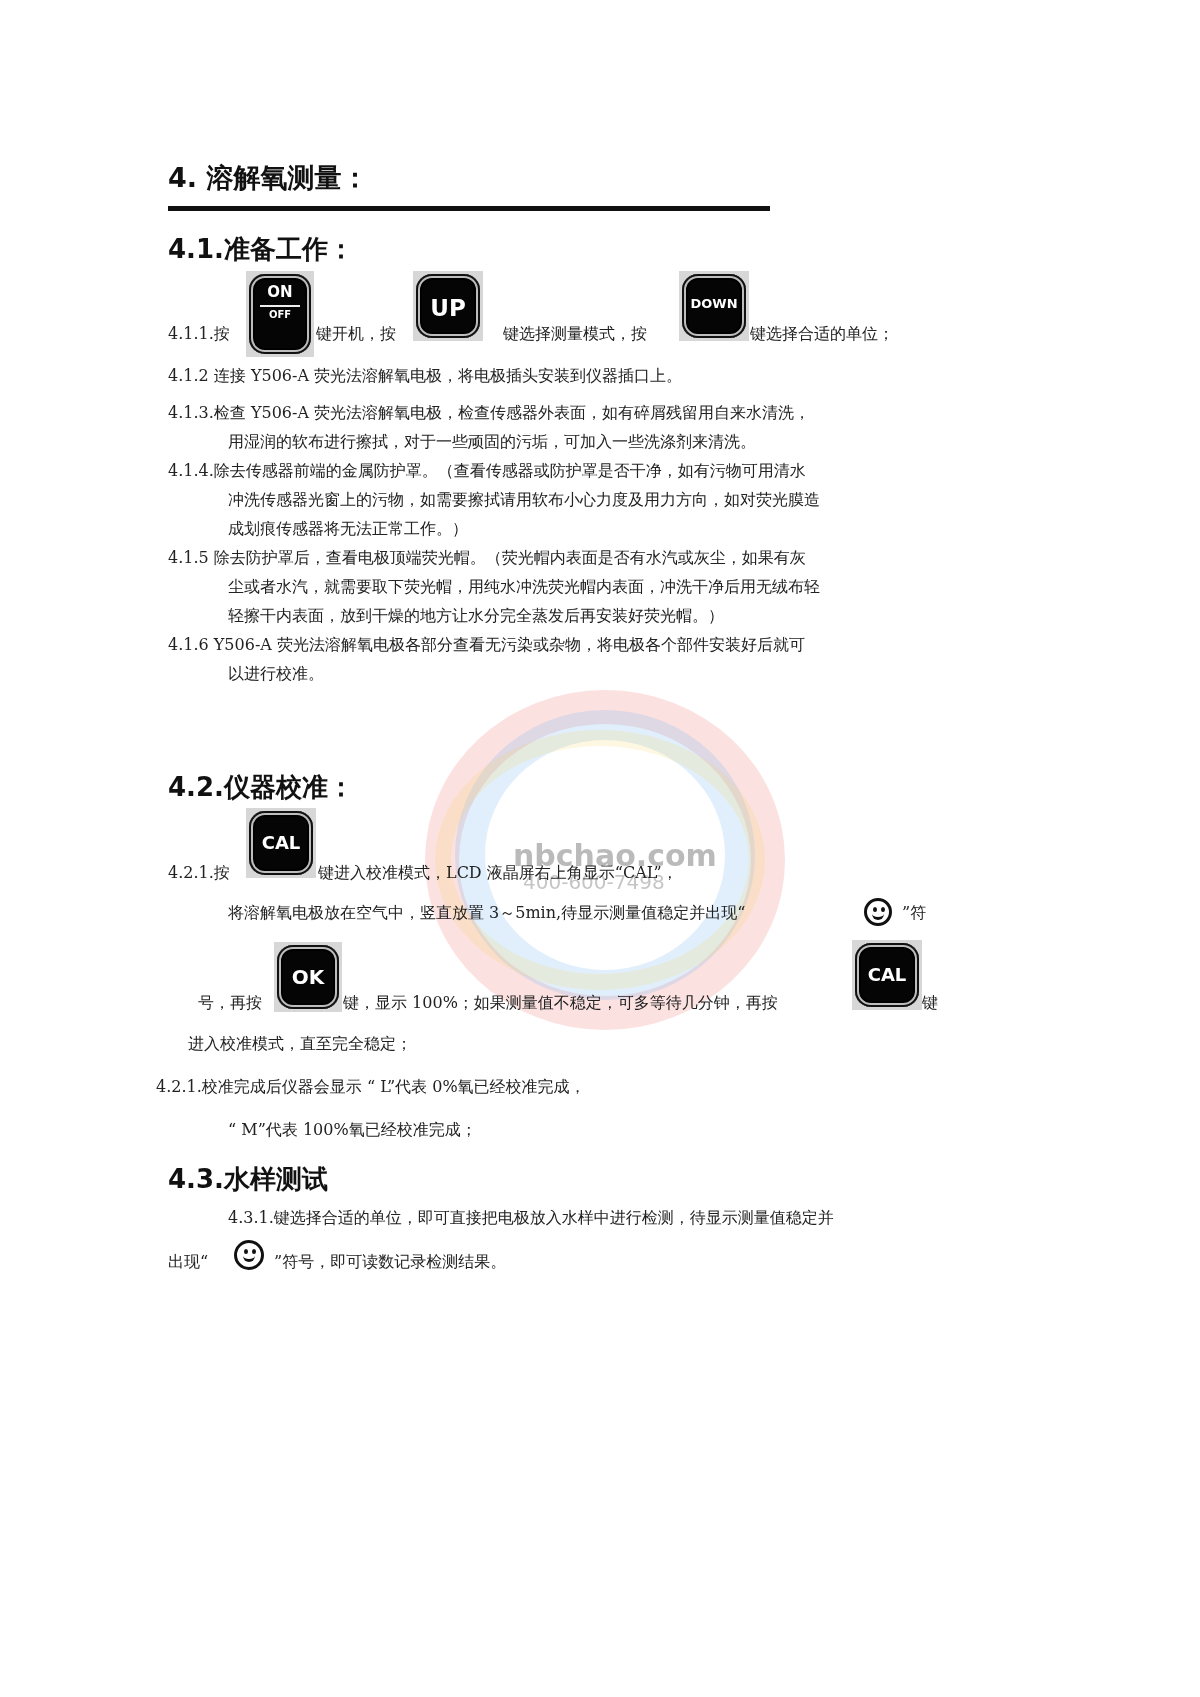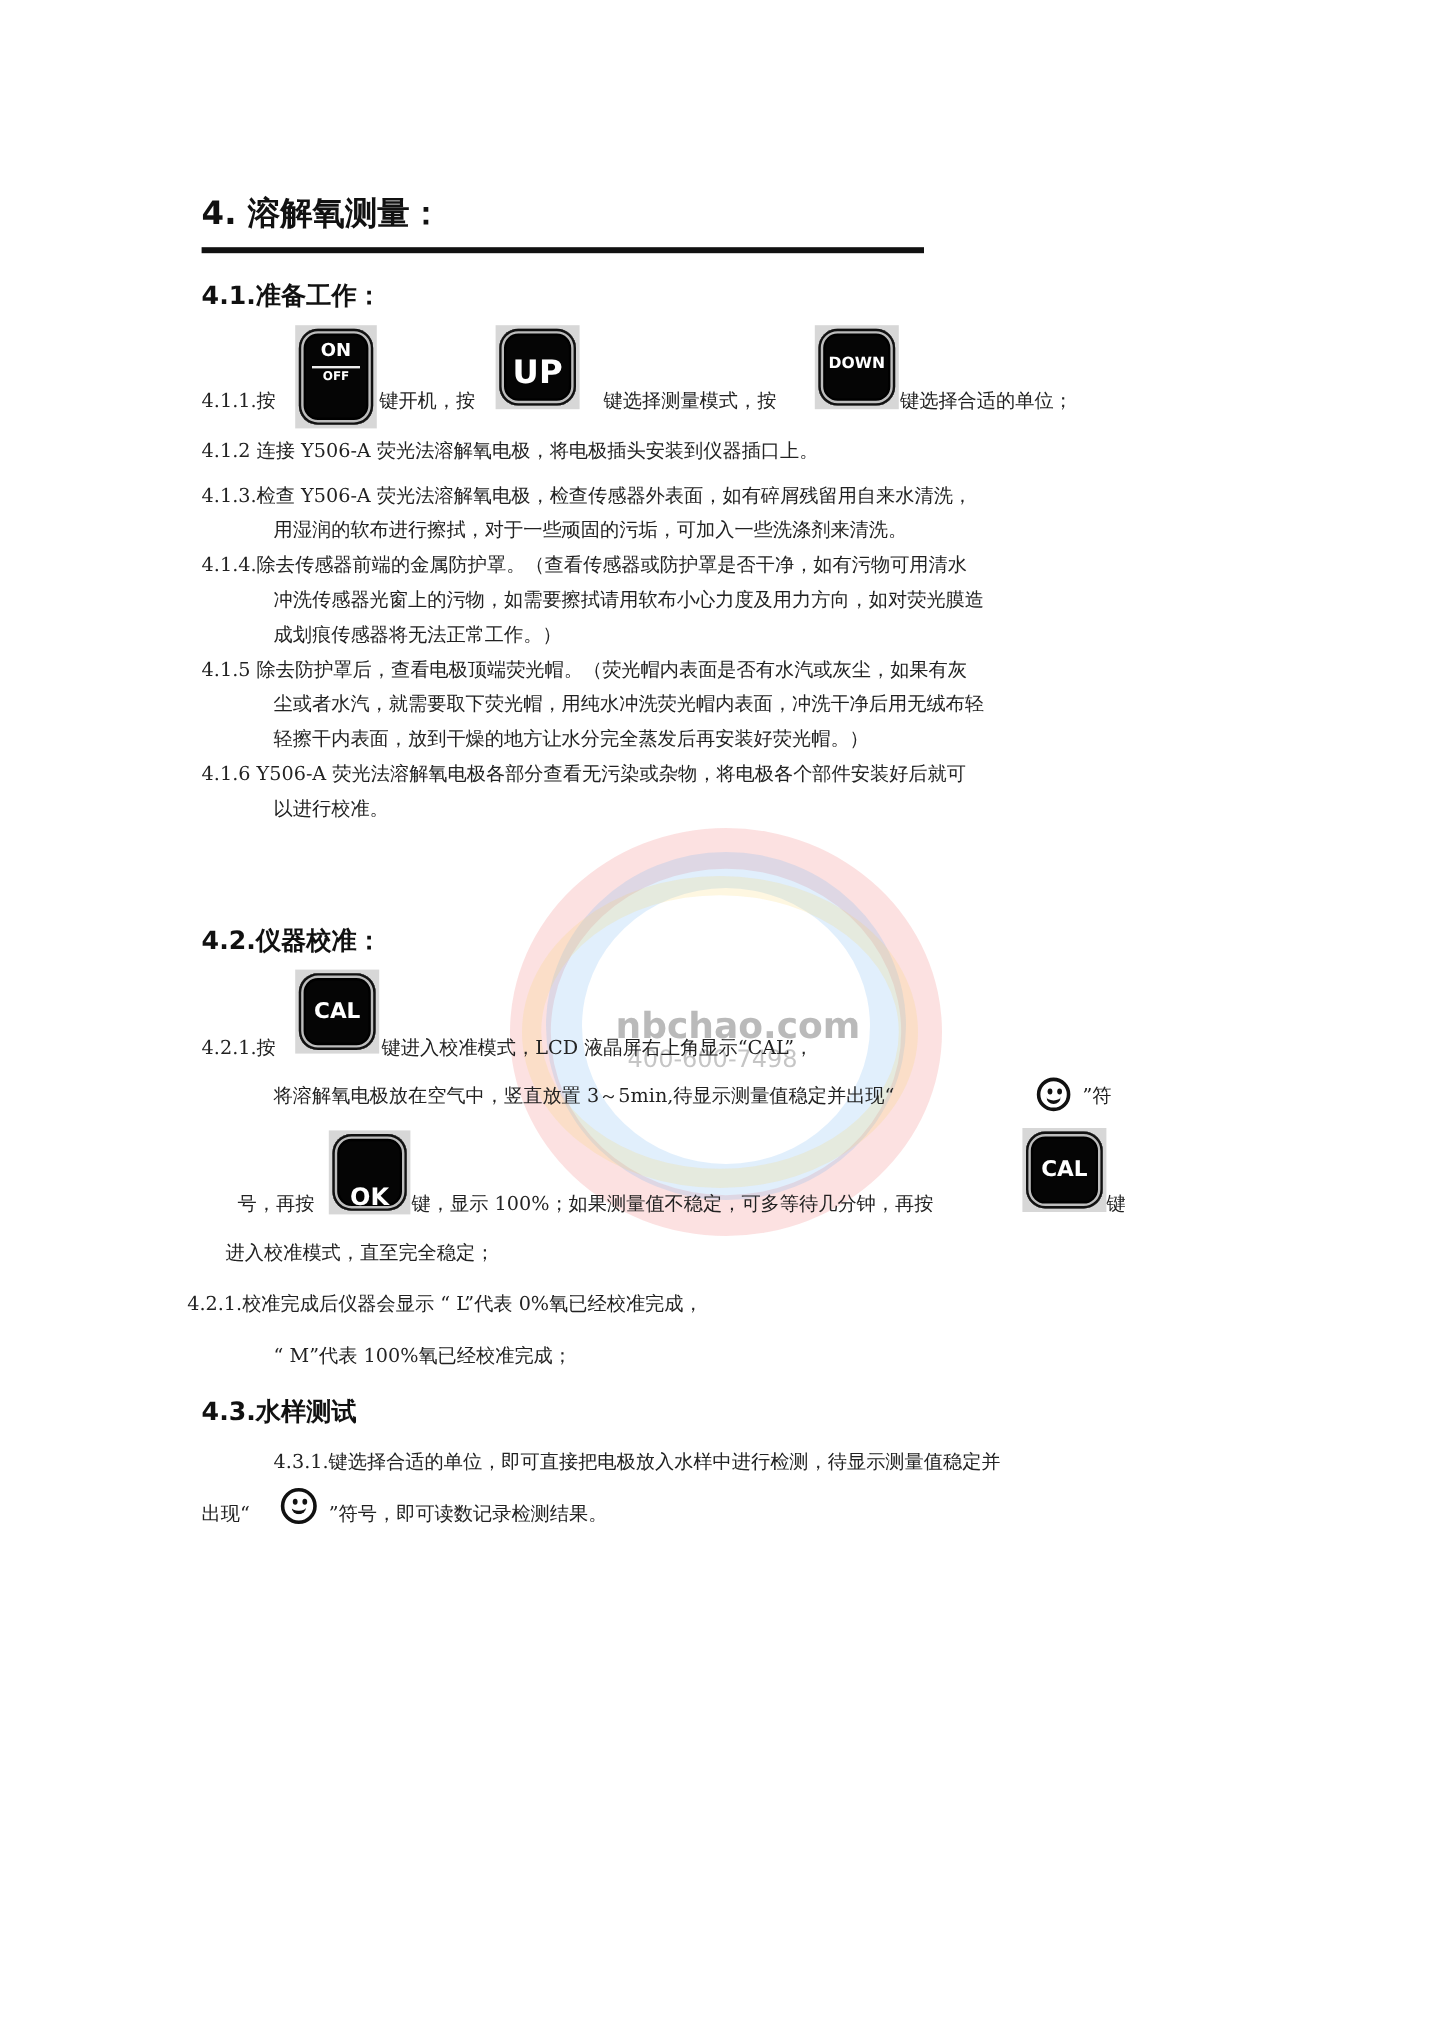--- a/index.html
+++ b/index.html
@@ -1,20 +1,20 @@
 <!DOCTYPE html>
 <html><head>
 <meta charset="utf-8">
 <style>
   html, body { margin:0; padding:0; background:#ffffff; }
   body { width:1200px; height:1697px; position:relative; overflow:hidden;
          font-family:"DejaVu Serif", "Liberation Serif", serif; color:#1a1a1a; }
   .abs { position:absolute; }
   .h1 { font-family:"DejaVu Sans", sans-serif; font-weight:bold; font-size:27px; letter-spacing:0px; color:#111; }
-  .h2 { font-family:"DejaVu Sans", sans-serif; font-weight:bold; font-size:21px; color:#111; }
+  .h2 { font-family:"DejaVu Sans", sans-serif; font-weight:bold; font-size:26px; color:#111; }
   .rule { background:#111; height:5px; }
   .txt { font-size:16px; line-height:24px; white-space:nowrap; color:#222; }
   .key { display:inline-block; position:absolute; background:#d7d7d7; }
   .key .inner { position:absolute; left:3px; top:3px; right:3px; bottom:3px; background:#050505;
                 border-radius:16px; box-shadow: inset 0 0 0 2px #111, inset 0 0 0 4px #bdbdbd, inset 0 0 0 6px #000; }
   .key .lbl { position:absolute; left:0; right:0; text-align:center; color:#fff;
               font-family:"DejaVu Sans", sans-serif; font-weight:bold; }
   .key .sep { position:absolute; left:14px; right:14px; height:2px; background:#eee; }
   .smile { position:absolute; width:28px; height:28px; border:3px solid #111; border-radius:50%; box-sizing:border-box; }
   .smile .eye { position:absolute; width:4px; height:5px; background:#111; border-radius:50%; top:6px; }
@@ -44,21 +44,21 @@
 <div class="abs txt" style="left:168px;top:322px;">4.1.1.按</div>
 <div class="key" style="left:246px;top:271px;width:68px;height:86px;">
   <div class="inner"></div>
   <div class="lbl" style="top:12px;font-size:15px;">ON</div>
   <div class="sep" style="top:34px;"></div>
   <div class="lbl" style="top:38px;font-size:10px;">OFF</div>
 </div>
 <div class="abs txt" style="left:316px;top:322px;">键开机，按</div>
 <div class="key" style="left:413px;top:271px;width:70px;height:70px;">
   <div class="inner"></div>
-  <div class="lbl" style="top:24px;font-size:27px;">UP</div>
+  <div class="lbl" style="top:24px;font-size:23px;">UP</div>
 </div>
 <div class="abs txt" style="left:503px;top:322px;">键选择测量模式，按</div>
 <div class="key" style="left:679px;top:271px;width:70px;height:70px;">
   <div class="inner"></div>
   <div class="lbl" style="top:25px;font-size:13px;">DOWN</div>
 </div>
 <div class="abs txt" style="left:750px;top:322px;">键选择合适的单位；</div>
 
 <div class="abs txt" style="left:168px;top:364px;">4.1.2 连接 Y506-A 荧光法溶解氧电极，将电极插头安装到仪器插口上。</div>
 
@@ -89,21 +89,21 @@
 <div class="smile" style="left:864px;top:898px;">
   <div class="eye" style="left:6px;"></div>
     <div class="eye" style="left:14px;"></div>
     <div class="mouth"></div>
 </div>
 <div class="abs txt" style="left:902px;top:901px;">”符</div>
 
 <div class="abs txt" style="left:198px;top:991px;">号，再按</div>
 <div class="key" style="left:274px;top:942px;width:68px;height:70px;">
   <div class="inner"></div>
-  <div class="lbl" style="top:23px;font-size:20px;margin-top:20px;">OK</div>
+  <div class="lbl" style="top:23px;font-size:20px;">OK</div>
 </div>
 <div class="abs txt" style="left:343px;top:991px;">键，显示 100%；如果测量值不稳定，可多等待几分钟，再按</div>
 <div class="key" style="left:852px;top:940px;width:70px;height:70px;">
   <div class="inner"></div>
   <div class="lbl" style="top:24px;font-size:18px;">CAL</div>
 </div>
 <div class="abs txt" style="left:922px;top:991px;">键</div>
 
 <div class="abs txt" style="left:188px;top:1032px;">进入校准模式，直至完全稳定；</div>
 

